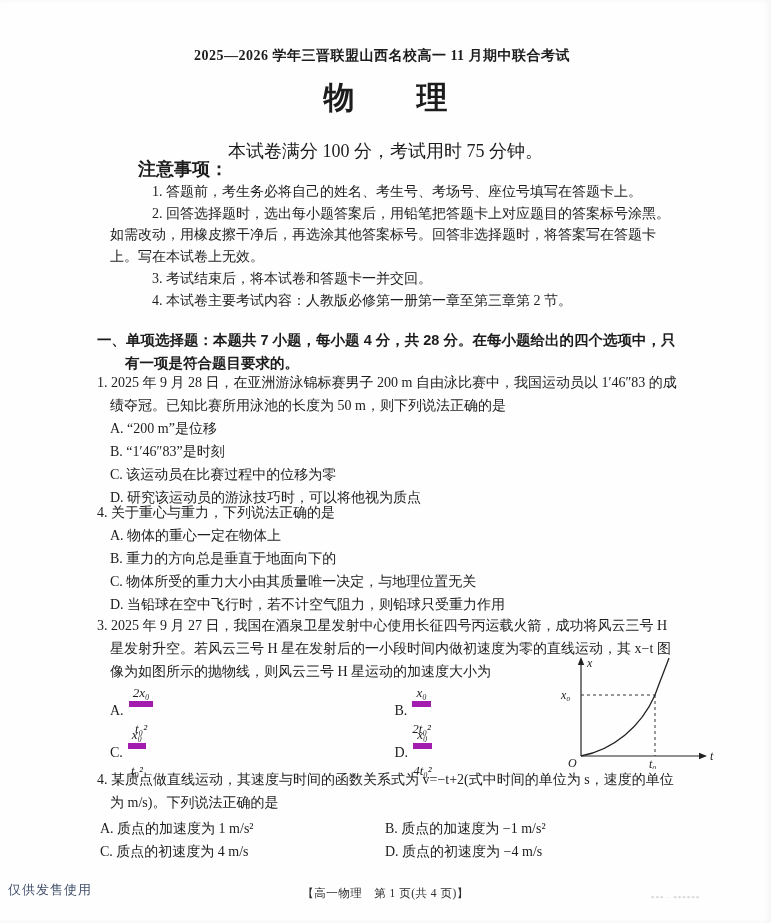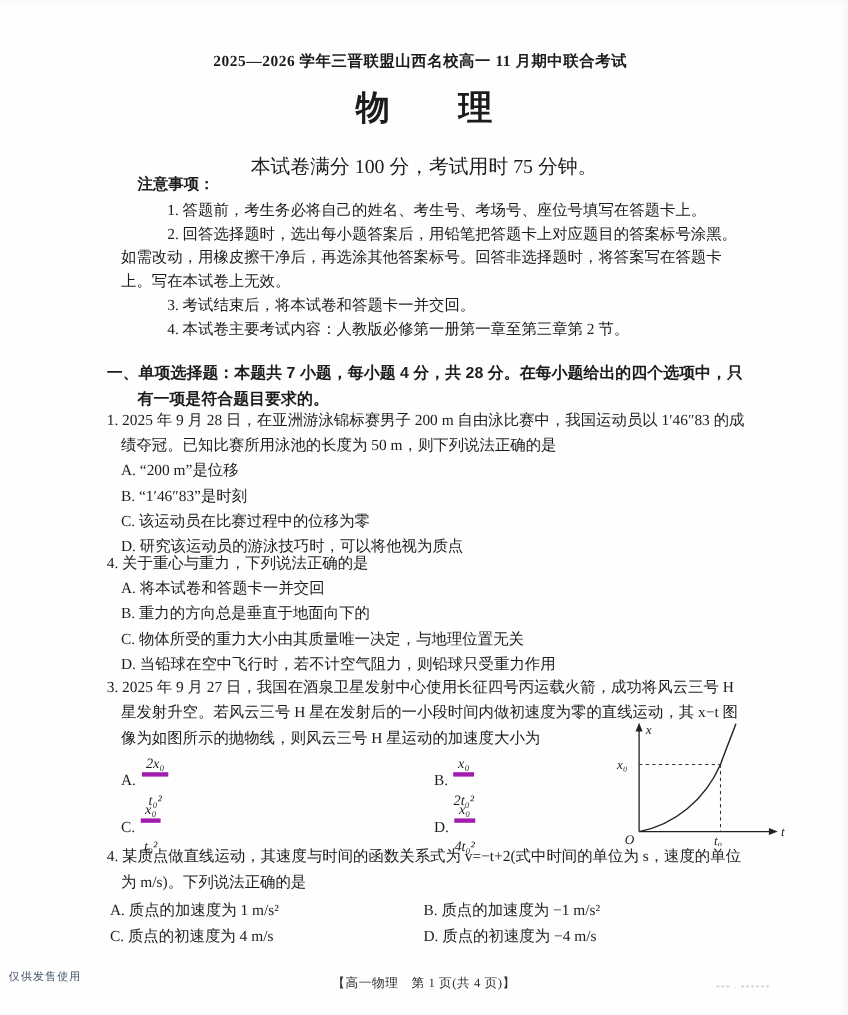--- a/index.html
+++ b/index.html
@@ -25,23 +25,23 @@
   .subject .gap-left{display:inline-block;margin-right:62px;}
   .exam-info{
     position:absolute;top:139px;left:0;width:771px;
     font-size:18px;text-align:center;
   }
   .notice{
     position:absolute;top:159px;left:110px;width:566px;
     font-size:14px;line-height:21.8px;
   }
   .notice-heading{
-    font-family:Liberation Mono, monospace;
-    font-weight:bold;font-size:14px;
-    margin-left:15px;
+    font-family:Liberation Sans, sans-serif;
+    font-weight:bold;font-size:18px;
+    margin-left:28px;
   }
   .notice-item{text-indent:42px;}
   .section-heading{
     position:absolute;top:329px;left:97px;width:582px;
     font-family:"Liberation Sans","DejaVu Sans",sans-serif;
     font-weight:bold;font-size:14.5px;line-height:22.5px;
     padding-left:28px;text-indent:-28px;box-sizing:border-box;
   }
   .question{
     position:absolute;left:97px;width:582px;
@@ -51,36 +51,36 @@
   .opt-list{margin-left:13px;}
   .opt-grid{margin-left:3px;display:flex;flex-wrap:wrap;}
   .opt-grid .opt{width:285px;}
   .frac-row{margin-left:13px;display:flex;align-items:center;height:42px;}
   .frac-opt{width:285px;display:flex;align-items:center;}
   .frac-opt .lbl{margin-right:5px;}
   .frac{
     display:inline-block;text-align:center;vertical-align:middle;
     font-size:13px;line-height:15px;font-style:italic;
   }
-  .frac .num{display:block;border-bottom:4px solid #a21caf;padding:0 4px 1px;}
+  .frac .num{display:block;border-bottom:6px solid #a21caf;padding:0 4px 1px;}
   .frac .den{display:block;padding-top:14px;}
   .graph{
     position:absolute;left:553px;top:651px;width:166px;height:118px;
   }
   .graph svg text{
     font-family:"Liberation Serif","DejaVu Serif",serif;
     font-size:12px;font-style:italic;fill:#222;
   }
   .footer{
     position:absolute;top:886px;left:0;width:771px;
     font-size:11.5px;text-align:center;color:#2e2e2e;letter-spacing:0.5px;
   }
   .wm-left{
     position:absolute;left:8px;top:881px;
-    font-size:10px;color:#42506b;letter-spacing:1px;
+    font-size:13px;color:#42506b;letter-spacing:1px;
   }
   .wm-right{
     position:absolute;left:651px;top:894px;
     font-size:7px;color:#babac2;letter-spacing:1px;
   }
 </style>
 </head>
 <body>
 
 <div class="page">
@@ -107,21 +107,21 @@
       <p>A. “200 m”是位移</p>
       <p>B. “1′46″83”是时刻</p>
       <p>C. 该运动员在比赛过程中的位移为零</p>
       <p>D. 研究该运动员的游泳技巧时，可以将他视为质点</p>
     </div>
   </div>
 
   <div class="question" style="top:501px;">
     <p class="q-stem">4. 关于重心与重力，下列说法正确的是</p>
     <div class="opt-list">
-      <p>A. 将本试卷和答题卡一并交回</p>
+      <p>A. 物体的重心一定在物体上</p>
       <p>B. 重力的方向总是垂直于地面向下的</p>
       <p>C. 物体所受的重力大小由其质量唯一决定，与地理位置无关</p>
       <p>D. 当铅球在空中飞行时，若不计空气阻力，则铅球只受重力作用</p>
     </div>
   </div>
 
   <div class="question" style="top:614px;">
     <p class="q-stem" style="width:572px;">3. 2025 年 9 月 27 日，我国在酒泉卫星发射中心使用长征四号丙运载火箭，成功将风云三号 H 星发射升空。若风云三号 H 星在发射后的一小段时间内做初速度为零的直线运动，其 x−t 图像为如图所示的抛物线，则风云三号 H 星运动的加速度大小为</p>
     <div class="frac-row" style="margin-top:6px;">
       <span class="frac-opt">

